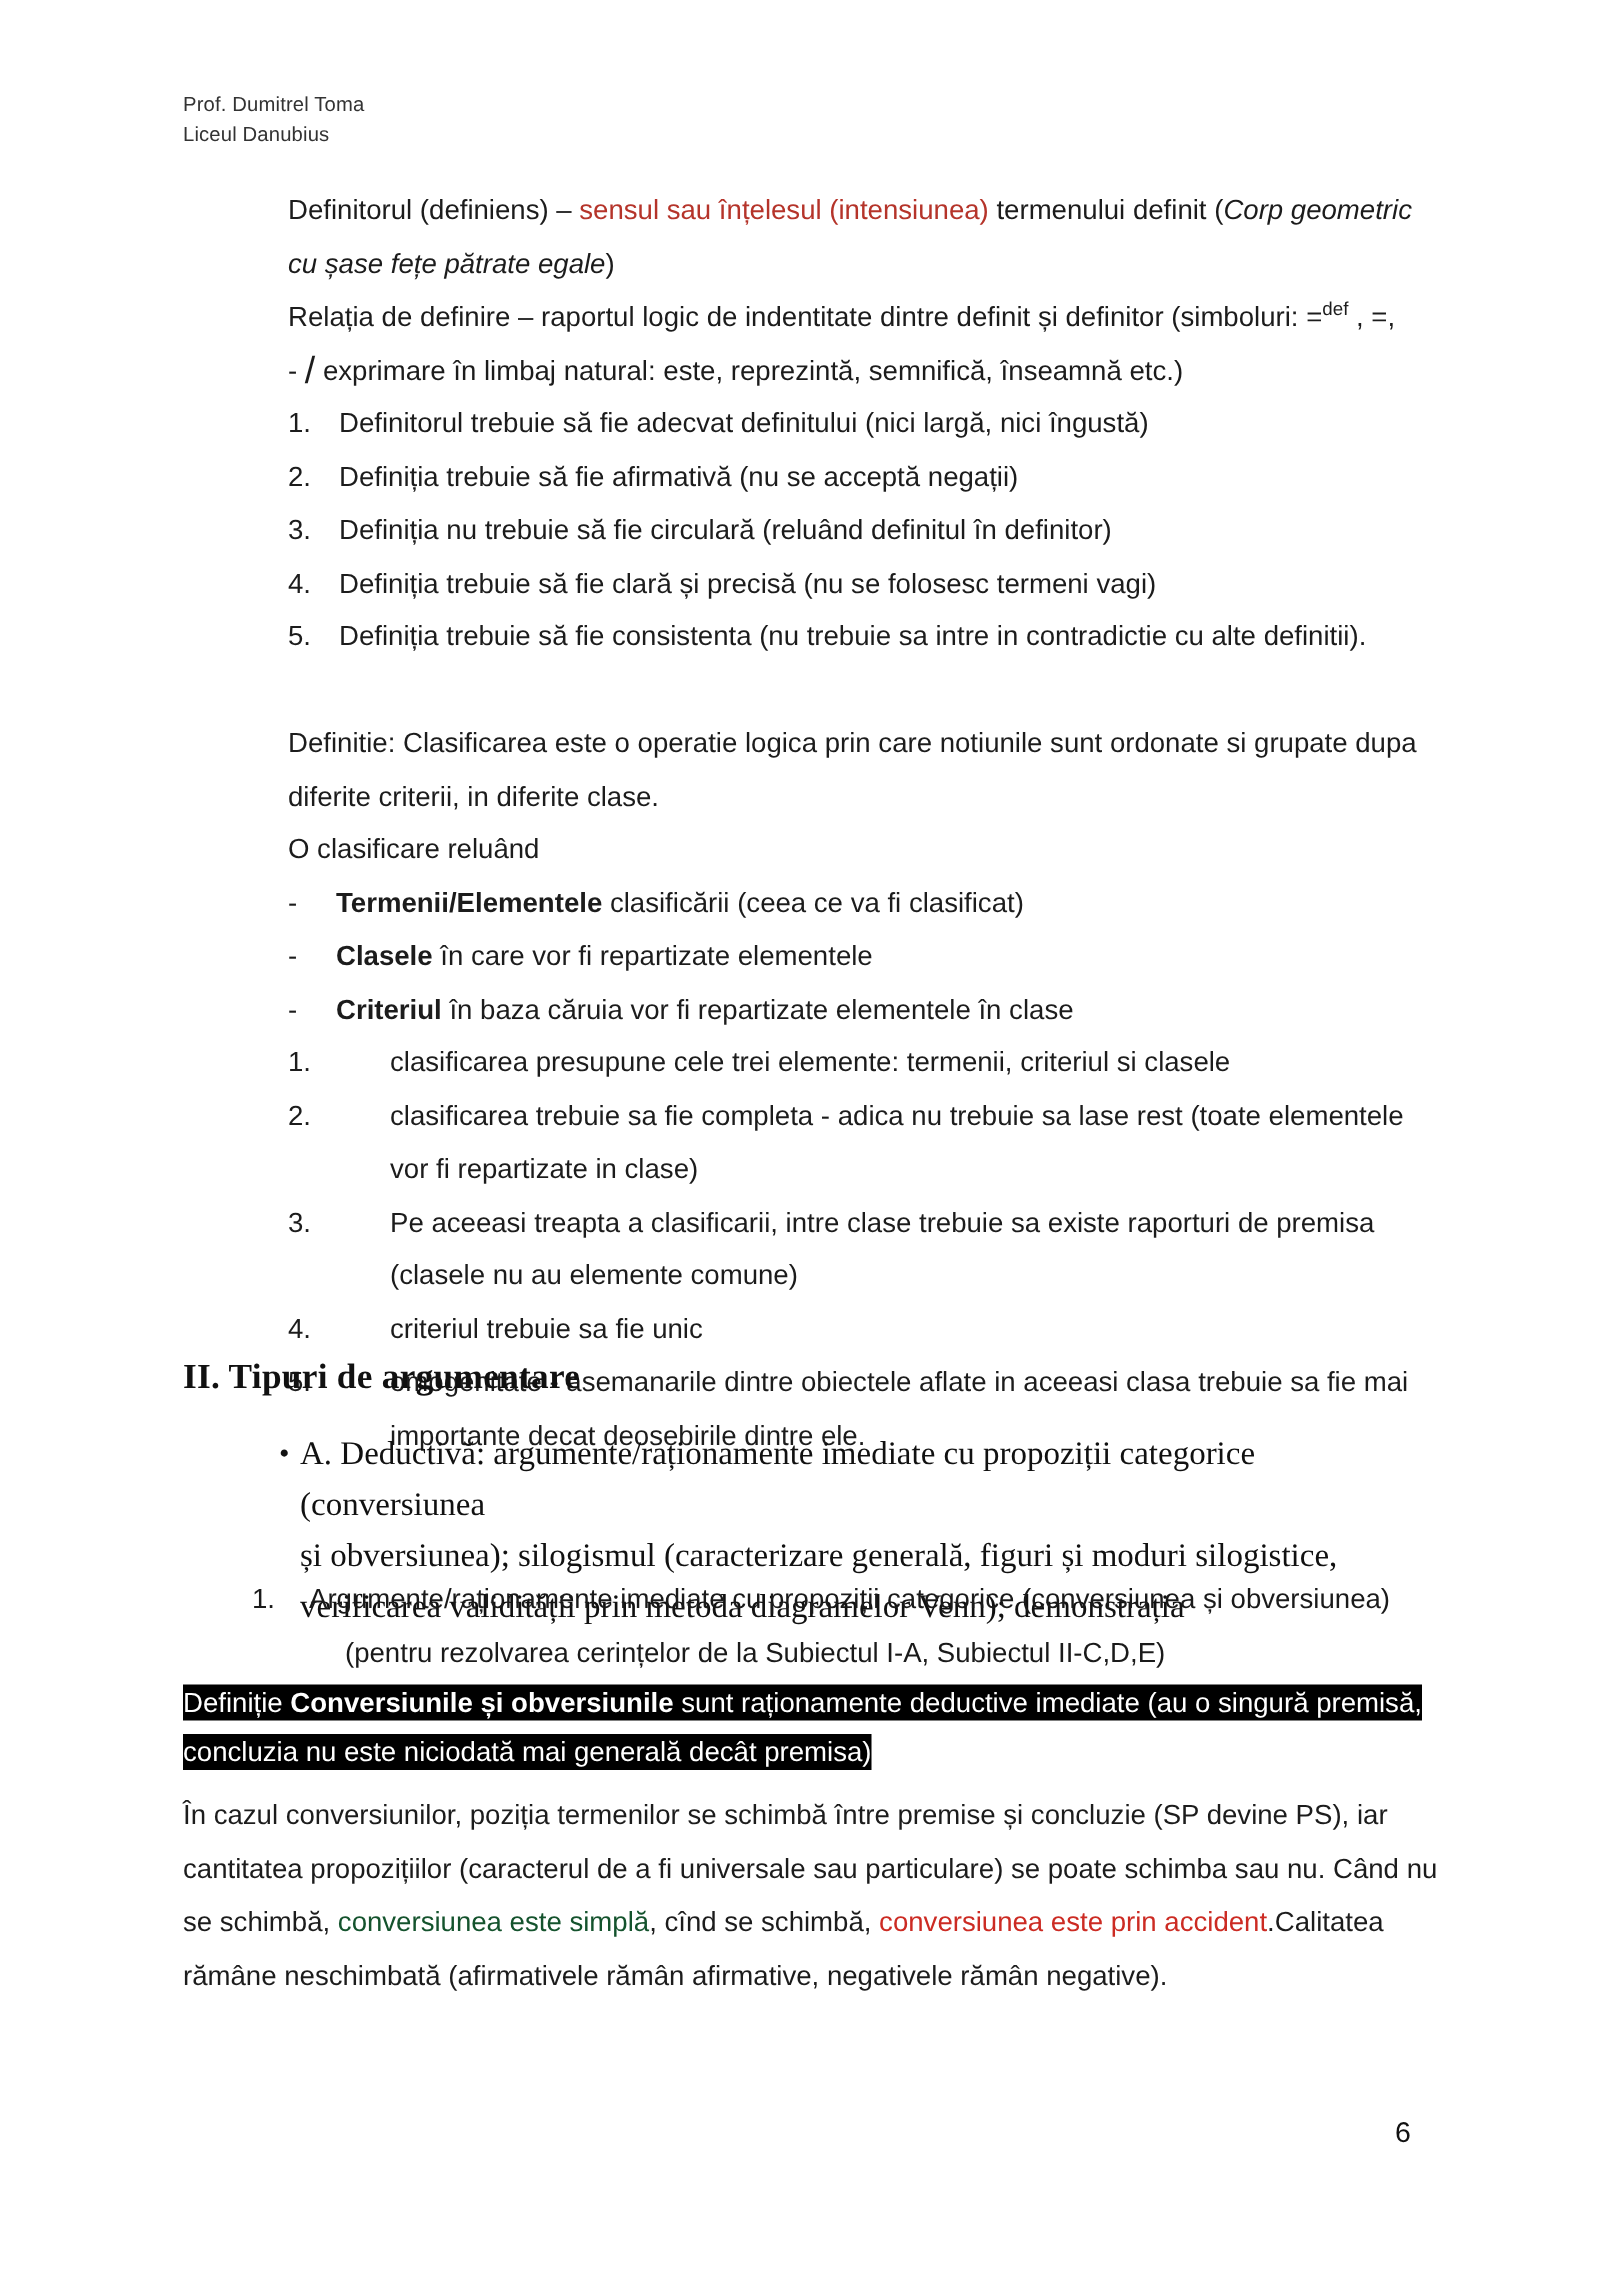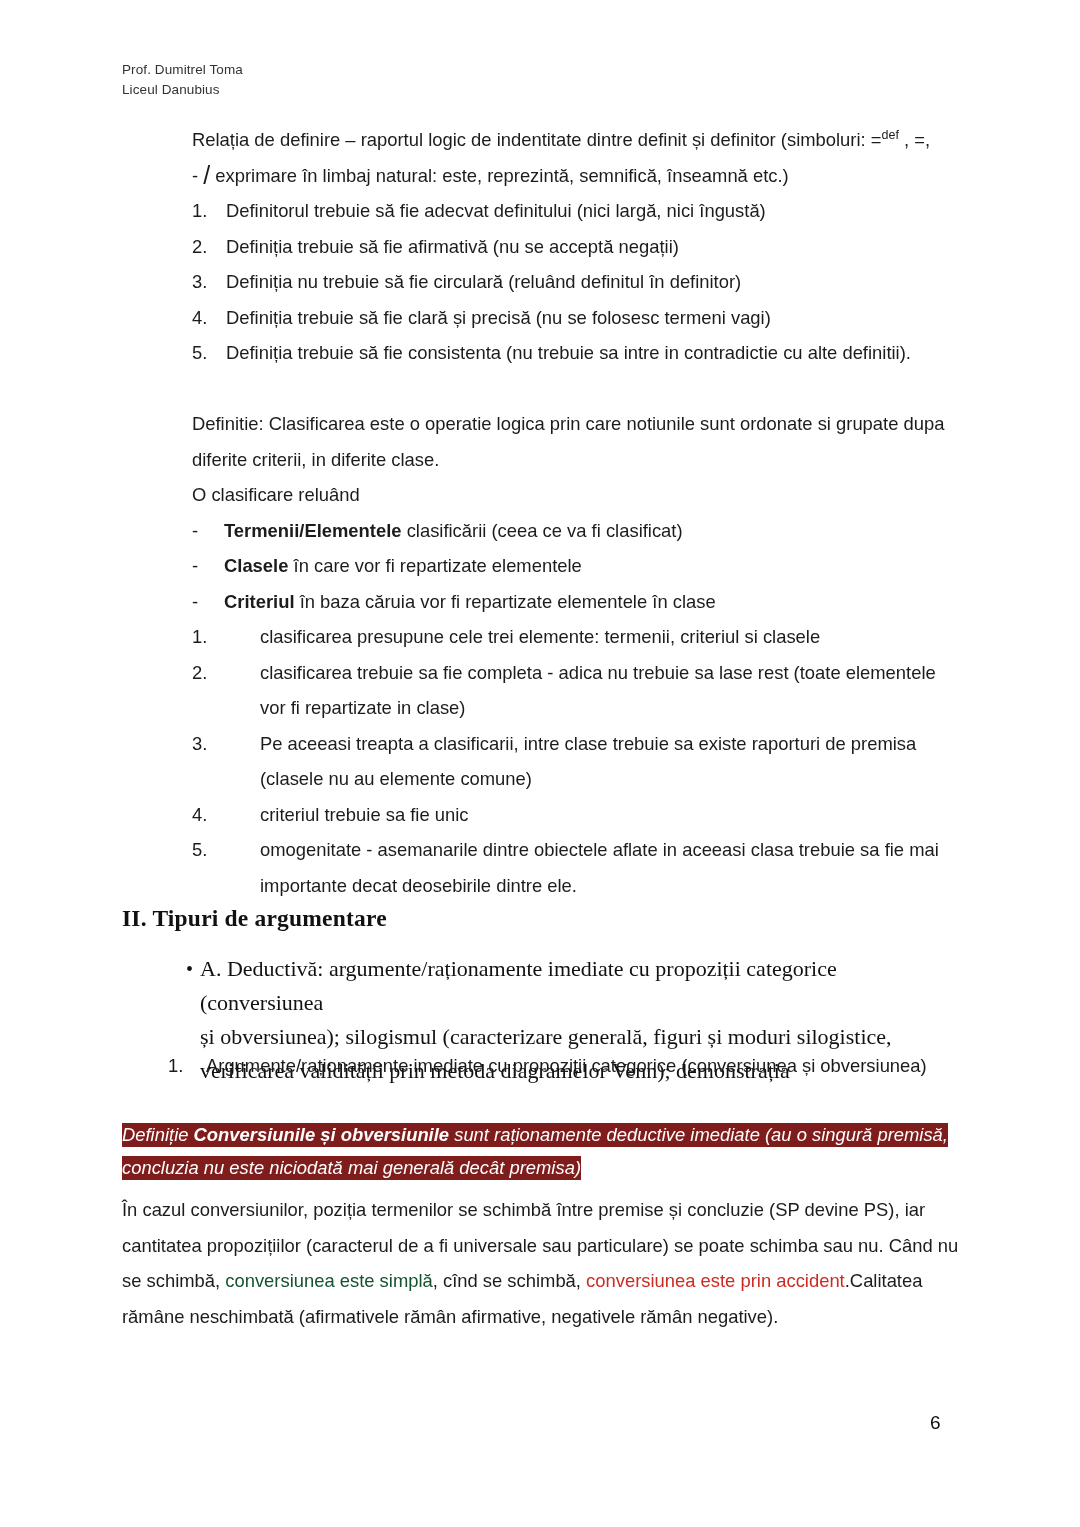--- a/index.html
+++ b/index.html
@@ -142,26 +142,25 @@
   
   .highlight-block {
     position: absolute;
     left: 122px;
     top: 1118px;
     width: 840px;
     font-size: 18.4px;
     line-height: 33px;
   }
   .highlight-block .hl {
-    background: #7f1d1d;
+    background: #000000;
     color: #ffffff;
     box-decoration-break: clone;
     -webkit-box-decoration-break: clone;
     padding: 1px 0 2px 0;
-    font-style: italic;
   }
 
   
   .closing-para {
     position: absolute;
     left: 122px;
     top: 1192px;
     width: 845px;
     font-size: 18.4px;
     line-height: 35.5px;
@@ -183,20 +182,21 @@
 <div class="page">
 
   <div class="doc-header">
     <div>Prof. Dumitrel Toma</div>
     <div>Liceul Danubius</div>
   </div>
 
   <div class="body-col">
     <div class="sans-block">
 
+      <p><span>Definitorul (definiens) – </span><span class="red-text">sensul sau înțelesul (intensiunea)</span><span> termenului definit (</span><span class="it">Corp geometric cu șase fețe pătrate egale</span><span>)</span></p>
 
       <p><span>Relația de definire – raportul logic de indentitate dintre definit și definitor (simboluri: =</span><sup class="def">def</sup><span> , =,</span></p>
       <p><span>- </span><span class="bigslash">/</span><span> exprimare în limbaj natural: este, reprezintă, semnifică, înseamnă etc.)</span></p>
 
 
       <div>
         <div class="li-row">
           <span class="li-num">1.</span>
           <span class="li-text">Definitorul trebuie să fie adecvat definitului (nici largă, nici îngustă)</span>
         </div>
@@ -277,20 +277,21 @@
         <span>verificarea validității prin metoda diagramelor Venn); demonstrația</span>
       </span>
     </div>
   </div>
 
   <div class="item1-block">
     <div class="row">
       <span class="n">1.</span>
       <span class="t">Argumente/raționamente imediate cu propoziții categorice (conversiunea și obversiunea)</span>
     </div>
+    <div class="item1-sub">(pentru rezolvarea cerințelor de la Subiectul I-A, Subiectul II-C,D,E)</div>
   </div>
 
   <div class="highlight-block">
     <span class="hl"><span>Definiție </span><span class="bold">Conversiunile și obversiunile</span><span> sunt raționamente deductive imediate (au o singură premisă, concluzia nu este niciodată mai generală decât premisa)</span></span>
   </div>
 
   <div class="closing-para"><span>În cazul conversiunilor, poziția termenilor se schimbă între premise și concluzie (SP devine PS), iar cantitatea propozițiilor (caracterul de a fi universale sau particulare)  se poate schimba sau nu. Când nu se schimbă, </span><span class="blue-text">conversiunea este simplă</span><span>, cînd se schimbă, </span><span class="red-plain">conversiunea este prin accident</span><span>.Calitatea rămâne neschimbată (afirmativele rămân afirmative, negativele rămân negative).</span></div>
 
   <div class="page-number">6</div>
 

